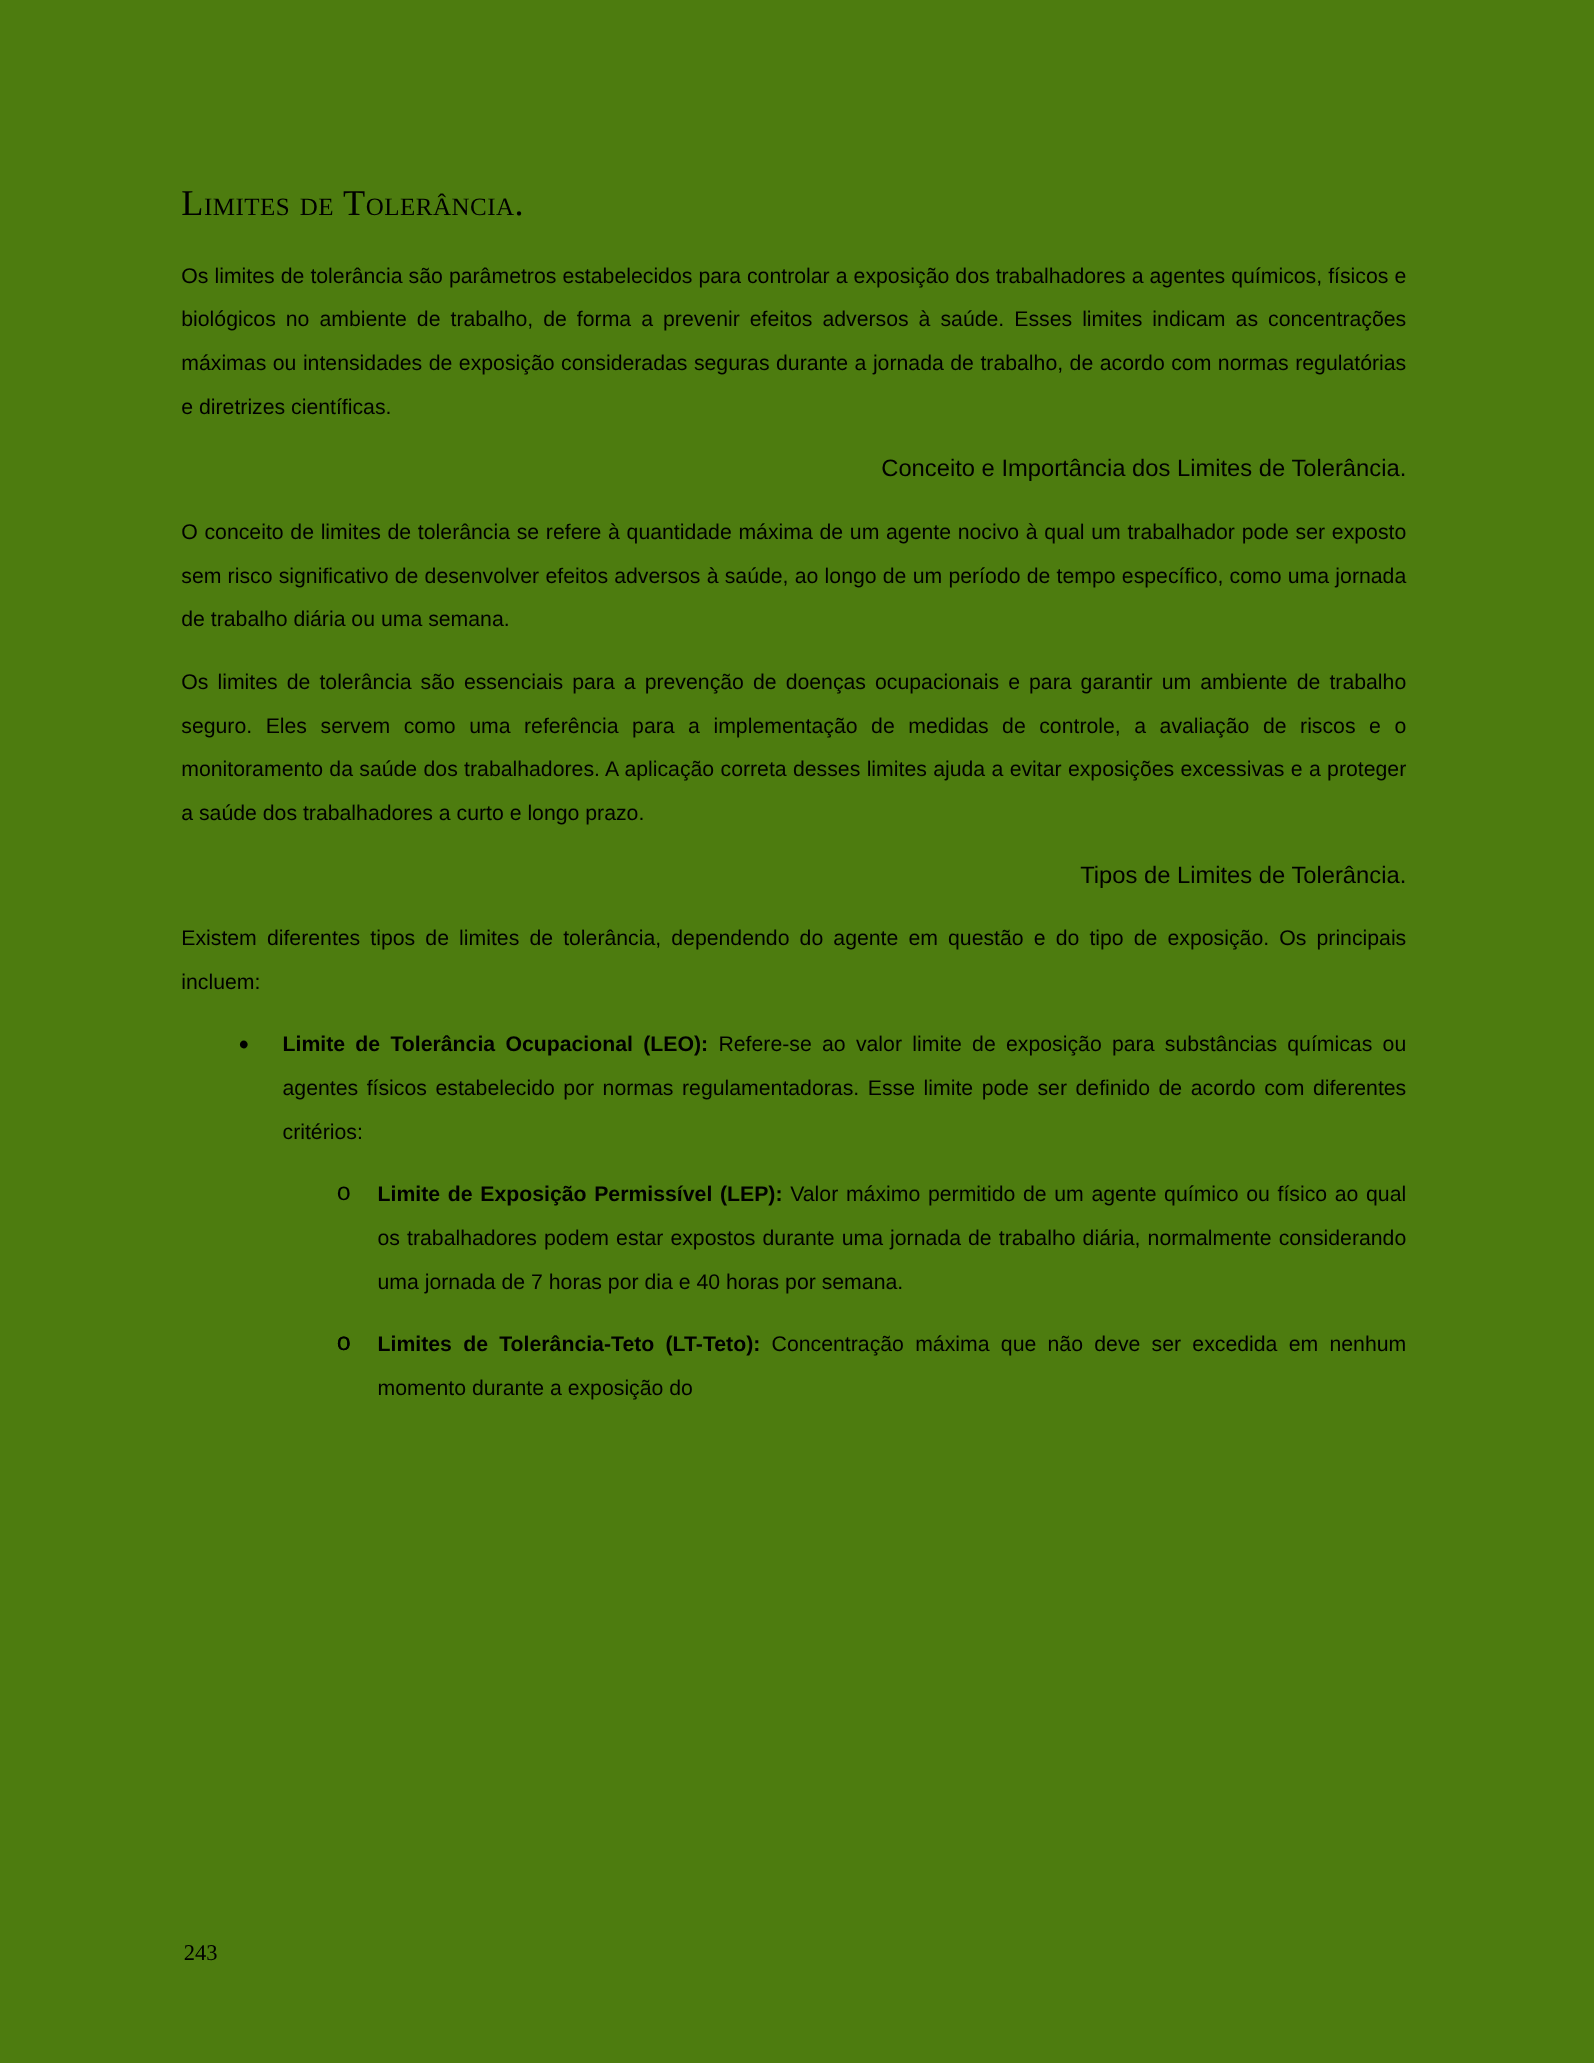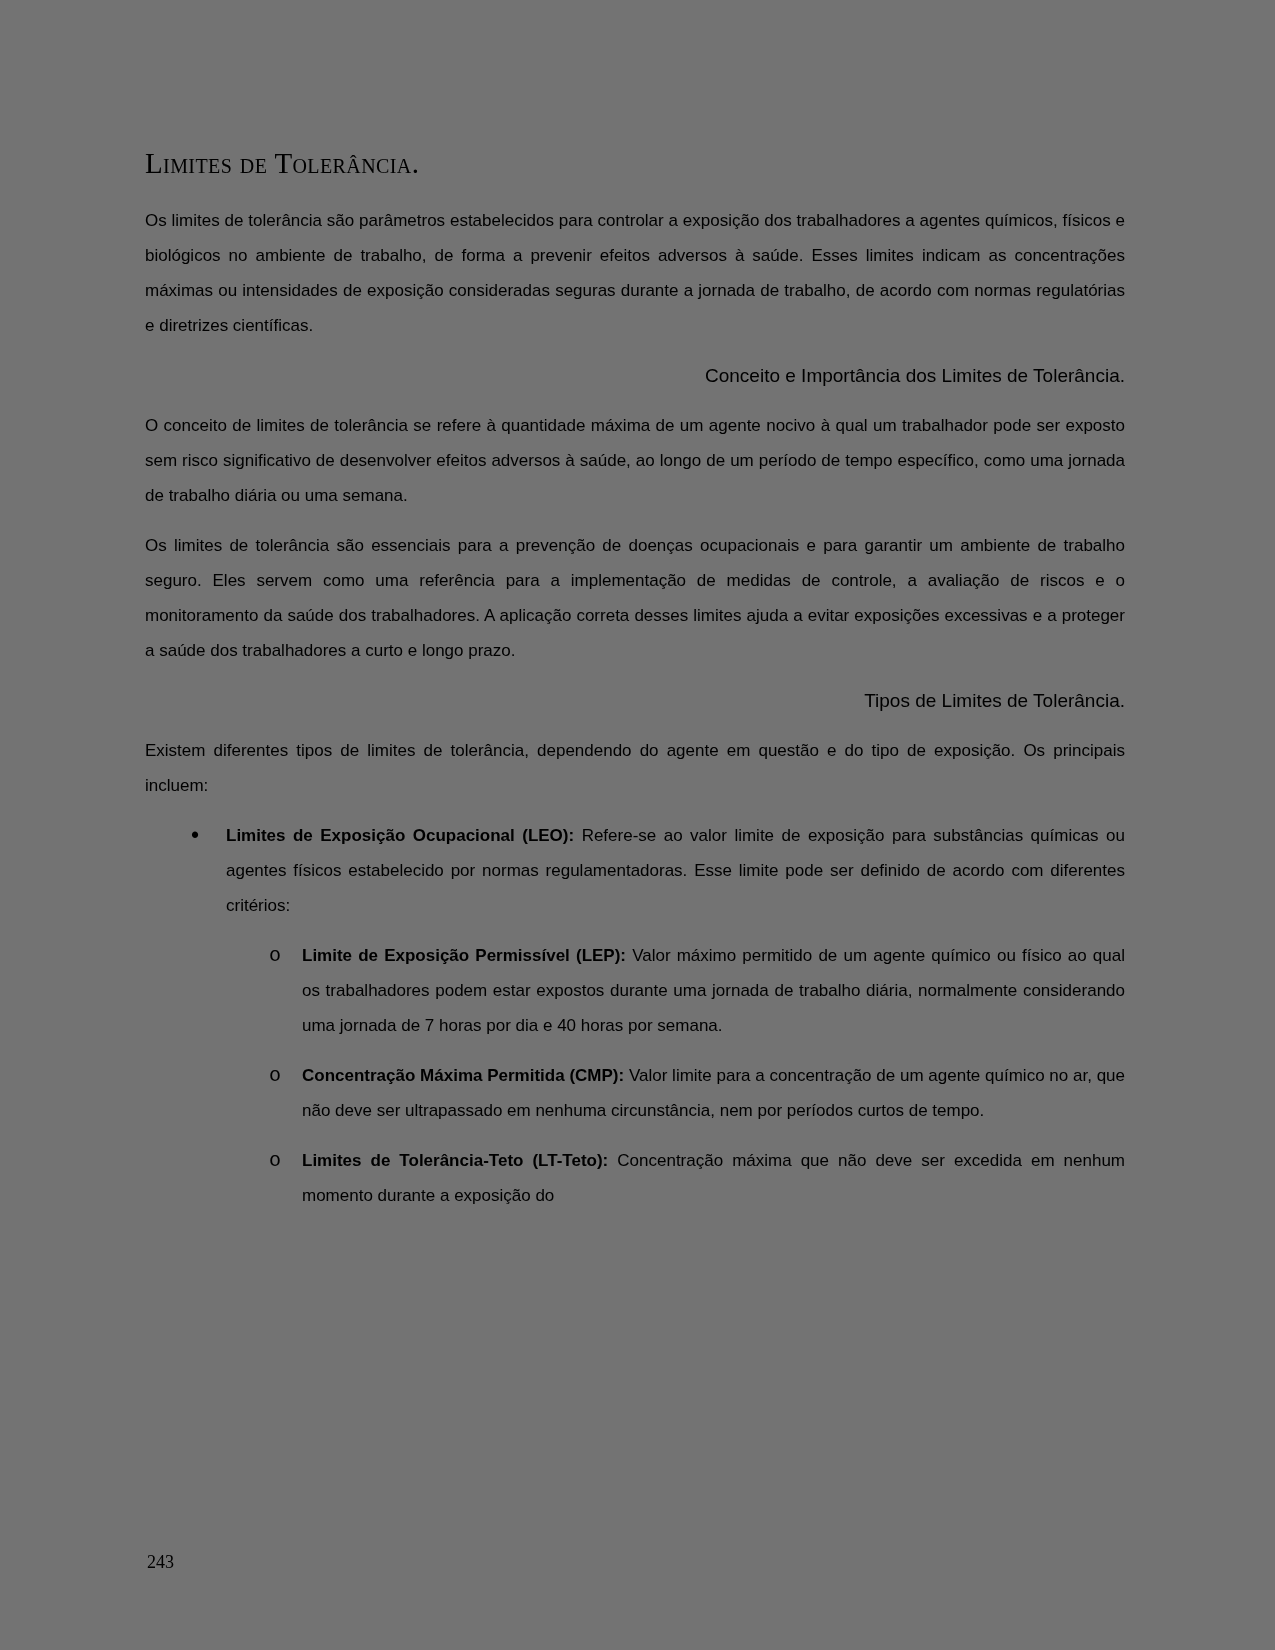--- a/index.html
+++ b/index.html
@@ -4,21 +4,21 @@
 <style>
   html, body {
     margin: 0;
     padding: 0;
     background: #ffffff;
   }
   .page {
     position: relative;
     width: 1275px;
     height: 1650px;
-    background: #737373;
+    background: #4d7c0f;
     color: #000000;
     overflow: hidden;
     font-family: "Liberation Sans", sans-serif;
   }
   .content {
     position: absolute;
     left: 145px;
     top: 146px;
     width: 980px;
   }
@@ -94,31 +94,30 @@
     <p class="body">O conceito de limites de tolerância se refere à quantidade máxima de um agente nocivo à qual um trabalhador pode ser exposto sem risco significativo de desenvolver efeitos adversos à saúde, ao longo de um período de tempo específico, como uma jornada de trabalho diária ou uma semana.</p>
 
     <p class="body">Os limites de tolerância são essenciais para a prevenção de doenças ocupacionais e para garantir um ambiente de trabalho seguro. Eles servem como uma referência para a implementação de medidas de controle, a avaliação de riscos e o monitoramento da saúde dos trabalhadores. A aplicação correta desses limites ajuda a evitar exposições excessivas e a proteger a saúde dos trabalhadores a curto e longo prazo.</p>
 
     <h2 class="heading">Tipos de Limites de Tolerância.</h2>
 
     <p class="body">Existem diferentes tipos de limites de tolerância, dependendo do agente em questão e do tipo de exposição. Os principais incluem:</p>
 
     <div class="li l1">
       <span class="marker">•</span>
-      <p class="body"><span class="b">Limites de Exposição Ocupacional (LEO):</span><span> Refere-se ao valor limite de exposição para substâncias químicas ou agentes físicos estabelecido por normas regulamentadoras. Esse limite pode ser definido de acordo com diferentes critérios:</span></p>
+      <p class="body"><span class="b">Limite de Tolerância Ocupacional (LEO):</span><span> Refere-se ao valor limite de exposição para substâncias químicas ou agentes físicos estabelecido por normas regulamentadoras. Esse limite pode ser definido de acordo com diferentes critérios:</span></p>
     </div>
 
     <div class="li l2">
       <span class="marker">o</span>
       <p class="body"><span class="b">Limite de Exposição Permissível (LEP):</span><span> Valor máximo permitido de um agente químico ou físico ao qual os trabalhadores podem estar expostos durante uma jornada de trabalho diária, normalmente considerando uma jornada de 7 horas por dia e 40 horas por semana.</span></p>
     </div>
 
     <div class="li l2">
       <span class="marker">o</span>
-      <p class="body"><span class="b">Concentração Máxima Permitida (CMP):</span><span> Valor limite para a concentração de um agente químico no ar, que não deve ser ultrapassado em nenhuma circunstância, nem por períodos curtos de tempo.</span></p>
     </div>
 
     <div class="li l2">
       <span class="marker">o</span>
       <p class="body"><span class="b">Limites de Tolerância-Teto (LT-Teto):</span><span> Concentração máxima que não deve ser excedida em nenhum momento durante a exposição do</span></p>
     </div>
 
   </div>
 
   <div class="page-number">243</div>

